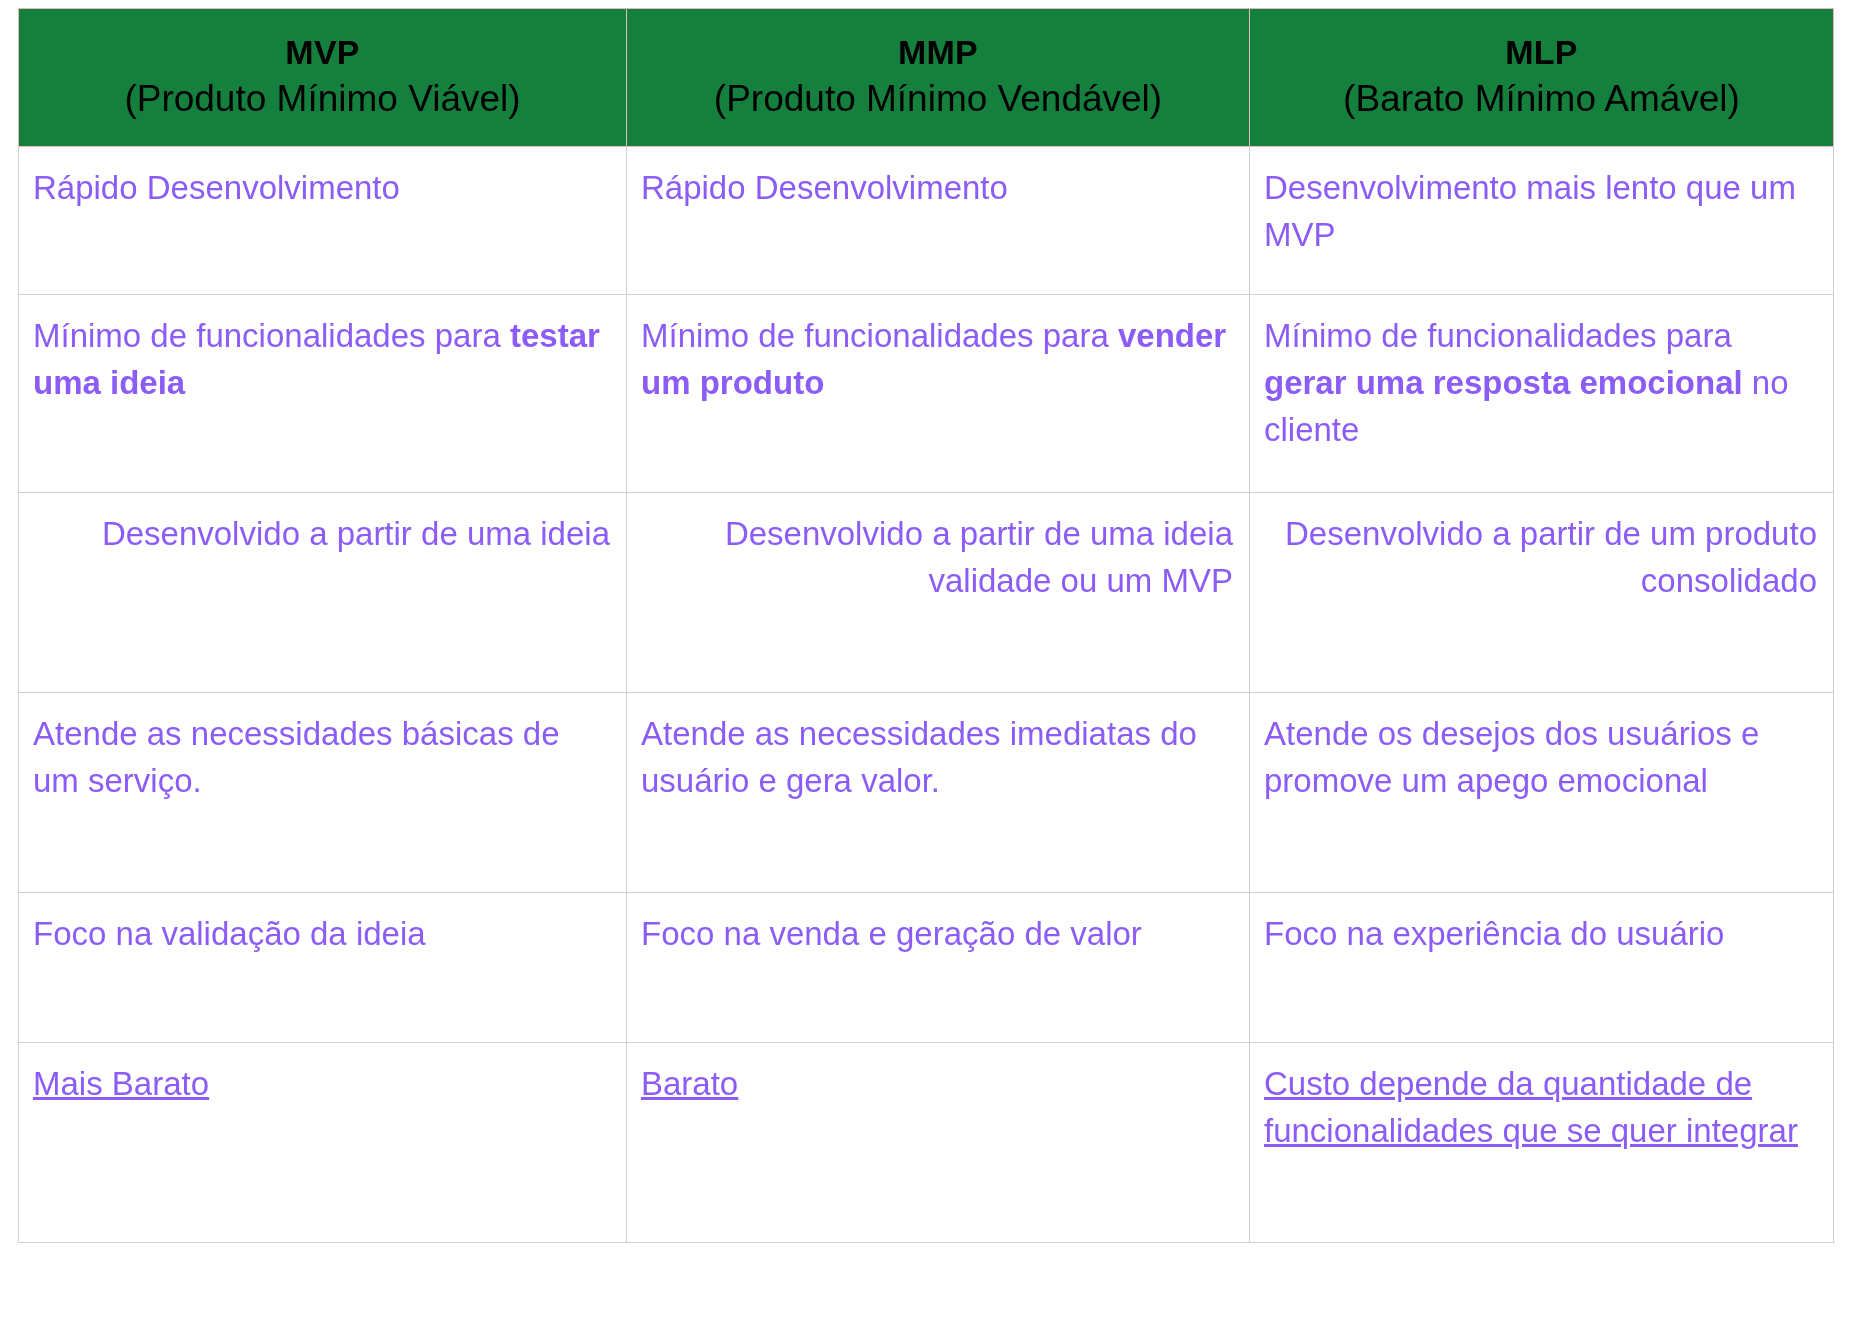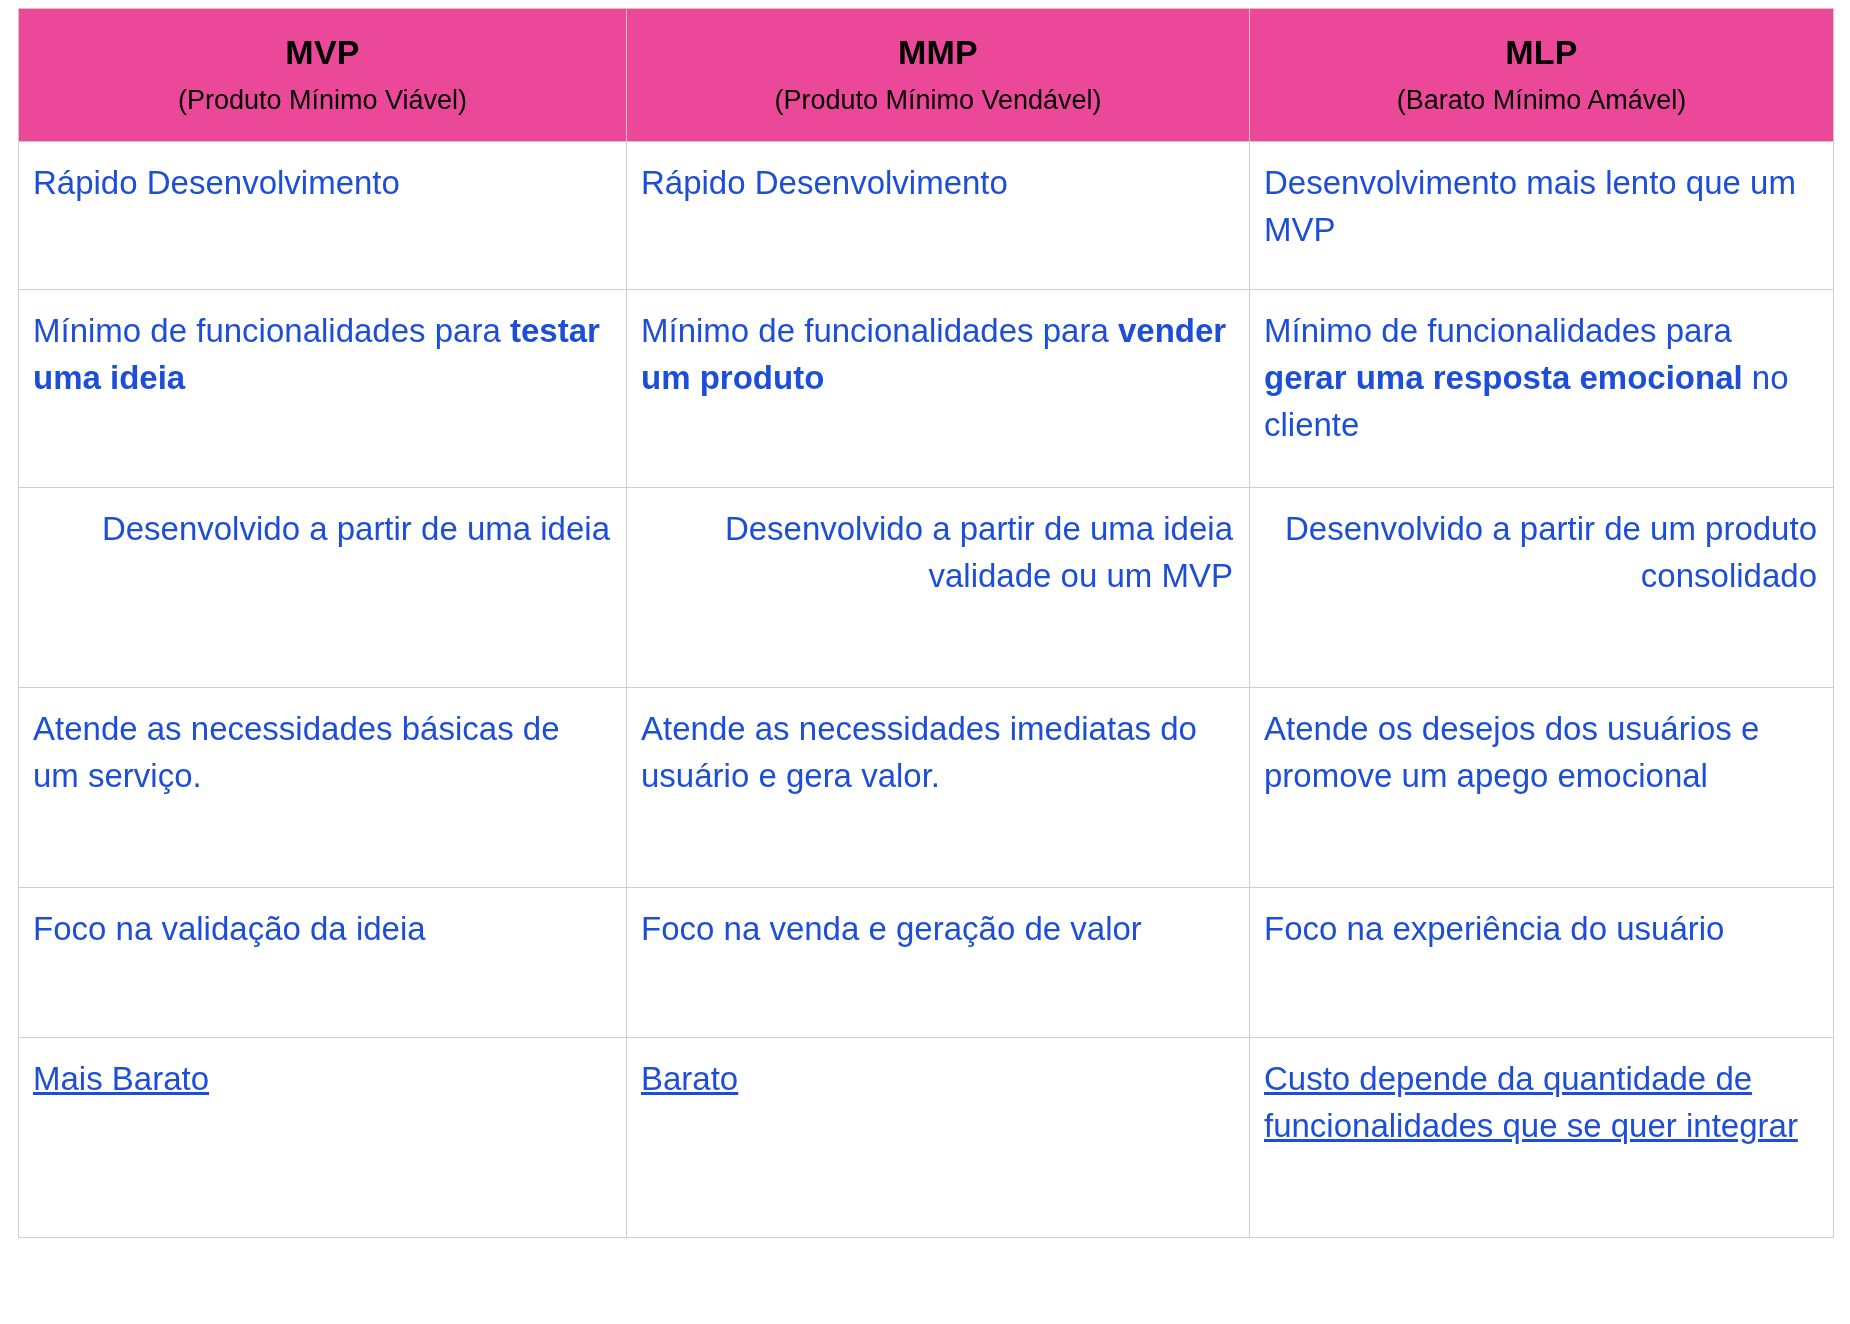--- a/index.html
+++ b/index.html
@@ -35,48 +35,48 @@
   table.compare col.c3 { width: 584px; }
 
   table.compare th,
   table.compare td {
     border: 1px solid #cfcfcf;
     vertical-align: top;
     box-sizing: border-box;
   }
 
   table.compare thead th {
-    background: #ec4899;
+    background: #15803d;
     border: 1px solid #e6bcbc;
     text-align: center;
     font-weight: bold;
     font-size: 34px;
     line-height: 1.28;
     padding: 22px 14px 24px 14px;
     color: #000;
   }
 
   thead .hdr-abbr {
     display: block;
     font-weight: bold;
     font-size: 34px;
     letter-spacing: 0.2px;
   }
   thead .hdr-full {
     display: block;
     font-weight: normal;
-    font-size: 27px;
-    margin-top: 8px;
+    font-size: 37px;
+    margin-top: 0;
   }
 
   table.compare tbody td {
     font-size: 33px;
     line-height: 1.42;
     padding: 18px 16px 20px 14px;
-    color: #1d4ed8;
+    color: #8b5cf6;
   }
 
   tbody tr.r1 td { height: 148px; }
   tbody tr.r2 td { height: 198px; margin-left: 41px; }
   tbody tr.r3 td { height: 200px; text-align: right; }
   tbody tr.r4 td { height: 200px; }
   tbody tr.r5 td { height: 150px; }
   tbody tr.r6 td { height: 200px; text-decoration: underline; }
 
   td .cell {

